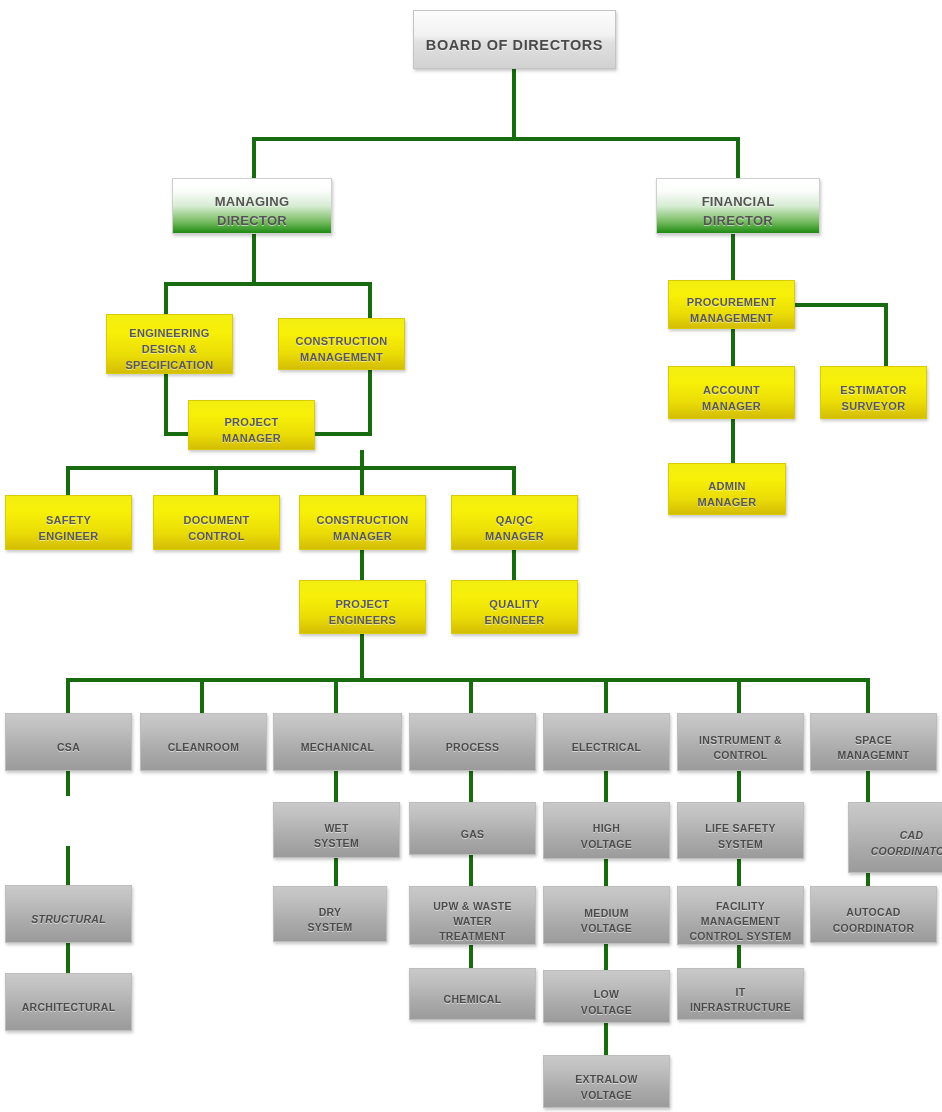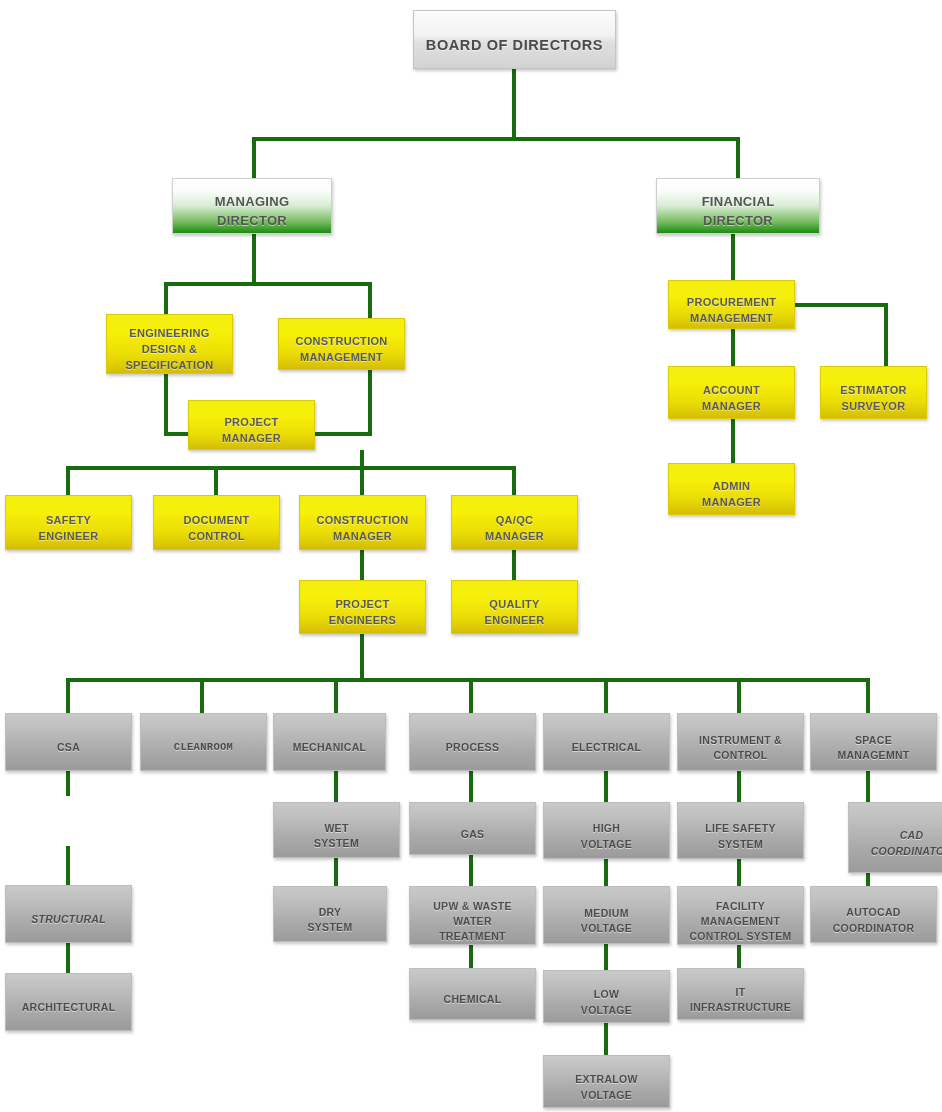--- a/index.html
+++ b/index.html
@@ -212,40 +212,40 @@
   <div class="node t-yellow" style="left:668px; top:366px; width:127px; height:53px;">
     <span class="txt">ACCOUNT
 MANAGER</span>
   </div>
 
   <div class="node t-yellow" style="left:820px; top:366px; width:107px; height:53px;">
     <span class="txt">ESTIMATOR
 SURVEYOR</span>
   </div>
 
-  <div class="node t-yellow" style="left:668px; top:463px; width:127px; height:52px;">
+  <div class="node t-yellow" style="left:668px; top:463px; width:118px; height:52px;">
     <span class="txt">ADMIN
 MANAGER</span>
   </div>
 
   <div class="node t-gray" style="left:5px; top:713px; width:127px; height:58px;">
     <span class="txt">CSA</span>
   </div>
   <div class="node t-gray" style="left:5px; top:885px; width:127px; height:58px;font-style:italic;">
     <span class="txt">STRUCTURAL</span>
   </div>
   <div class="node t-gray" style="left:5px; top:973px; width:127px; height:58px;">
     <span class="txt">ARCHITECTURAL</span>
   </div>
 
-  <div class="node t-gray" style="left:140px; top:713px; width:127px; height:58px;font-family:Liberation Mono, monospace;">
+  <div class="node t-gray" style="left:140px; top:713px; width:127px; height:58px;">
     <span class="txt">CLEANROOM</span>
   </div>
 
-  <div class="node t-gray" style="left:273px; top:713px; width:113px; height:58px;">
+  <div class="node t-gray" style="left:273px; top:713px; width:129px; height:58px;">
     <span class="txt">MECHANICAL</span>
   </div>
   <div class="node t-gray" style="left:273px; top:802px; width:127px; height:56px;">
     <span class="txt">WET
 SYSTEM</span>
   </div>
   <div class="node t-gray" style="left:273px; top:886px; width:114px; height:56px;justify-content:center;">
     <span class="txt">DRY
 SYSTEM</span>
   </div>

